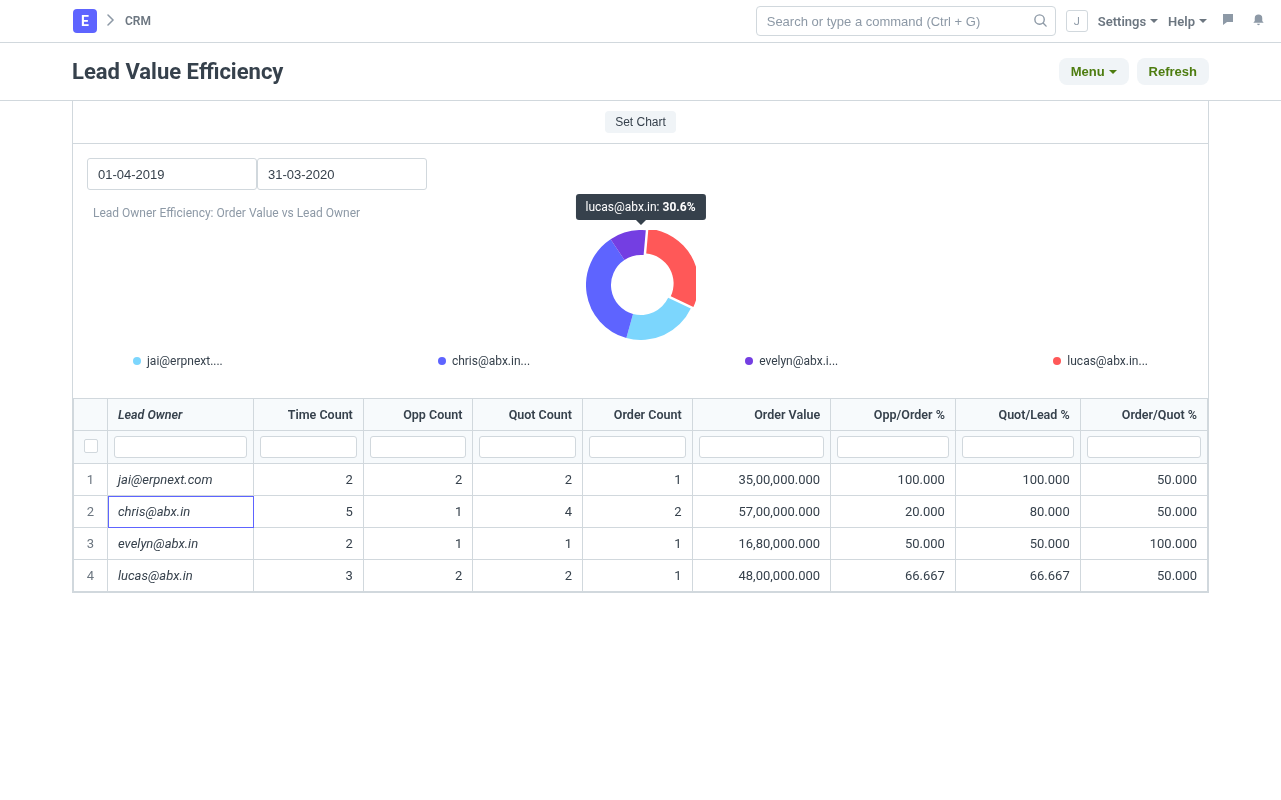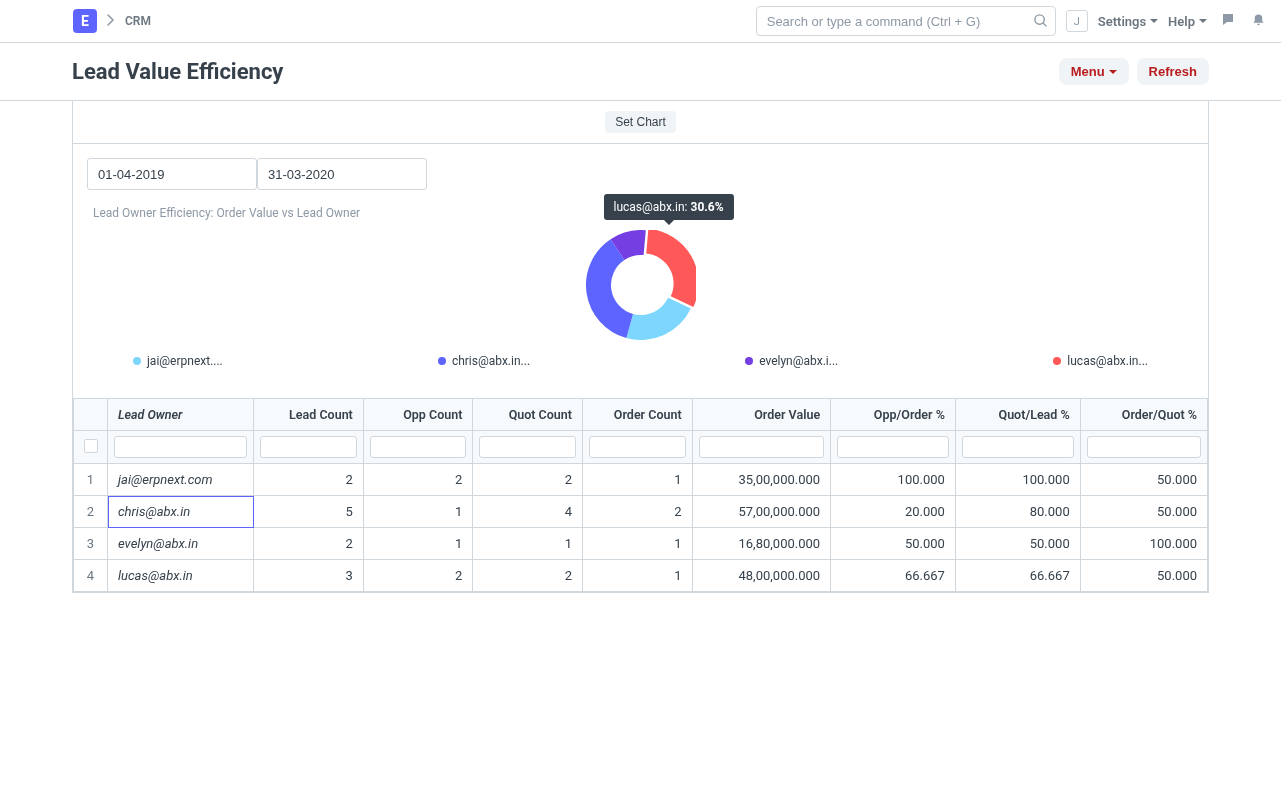--- a/index.html
+++ b/index.html
@@ -103,21 +103,21 @@
     font-weight: bold;
     color: #36414c;
   }
   .btns { display: flex; gap: 8px; }
   .btn {
     background: #f0f4f7;
     border: none;
     border-radius: 8px;
     padding: 6px 12px;
     font-size: 13px;
-    color: #b91c1c;
+    color: #4d7c0f;
     cursor: pointer;
     display:flex;
     align-items:center;
     gap:4px;
     font-weight:600;
   }
   
   .content {
     padding: 0 72px;
   }
@@ -172,21 +172,20 @@
     position:absolute;
     top:-36px;
     left:50%;
     transform:translateX(-50%);
     background:#36414c;
     color:#fff;
     font-size:12px;
     padding:6px 10px;
     border-radius:3px;
     white-space:nowrap;
-    margin-left:28px;
   }
   .tooltip::after{
     content:"";
     position:absolute;
     top:100%;
     left:50%;
     transform:translateX(-50%);
     border:5px solid transparent;
     border-top-color:#36414c;
   }
@@ -350,21 +349,21 @@
             <span>lucas@abx.in...</span>
           </div>
         </div>
     </div>
 
     <table>
       <thead>
         <tr>
           <th class="chk"></th>
           <th class="left">Lead Owner</th>
-          <th>Lead Count</th>
+          <th>Time Count</th>
           <th>Opp Count</th>
           <th>Quot Count</th>
           <th>Order Count</th>
           <th>Order Value</th>
           <th>Opp/Order %</th>
           <th>Quot/Lead %</th>
           <th>Order/Quot %</th>
         </tr>
         <tr class="filter-row">
           <td class="chk"><span class="checkbox"></span></td>

